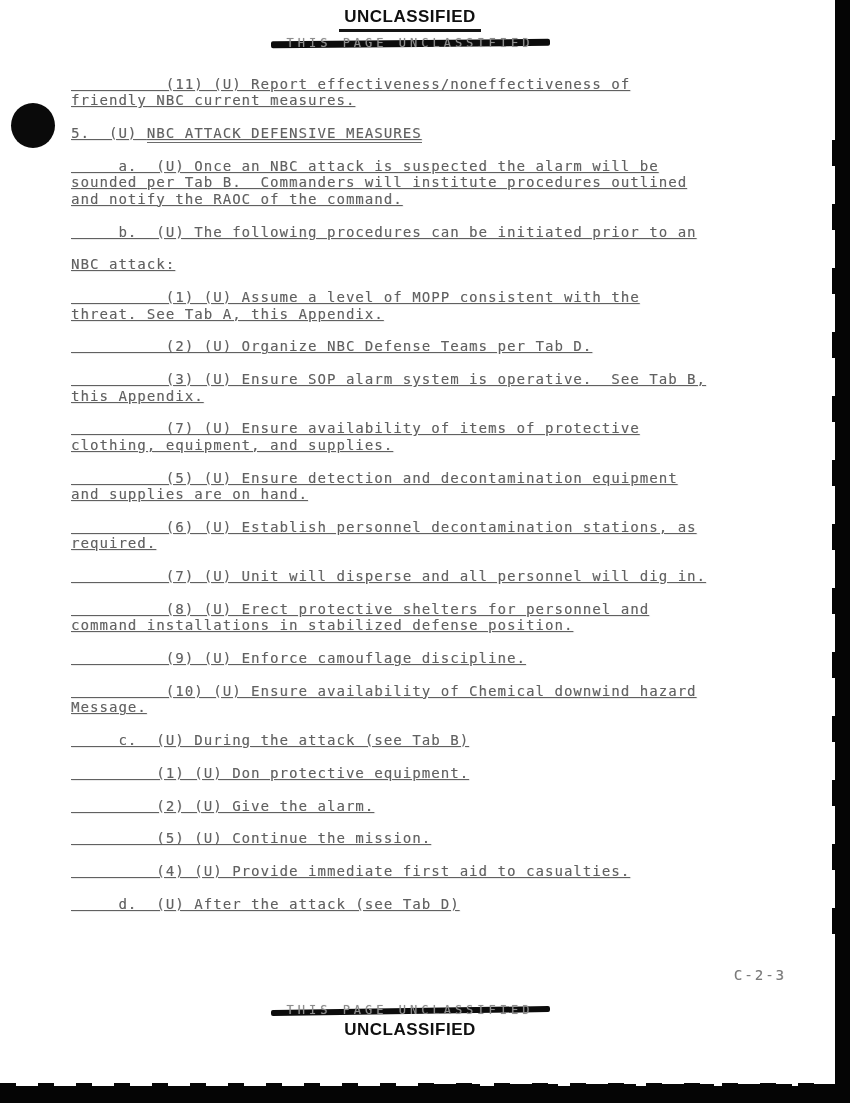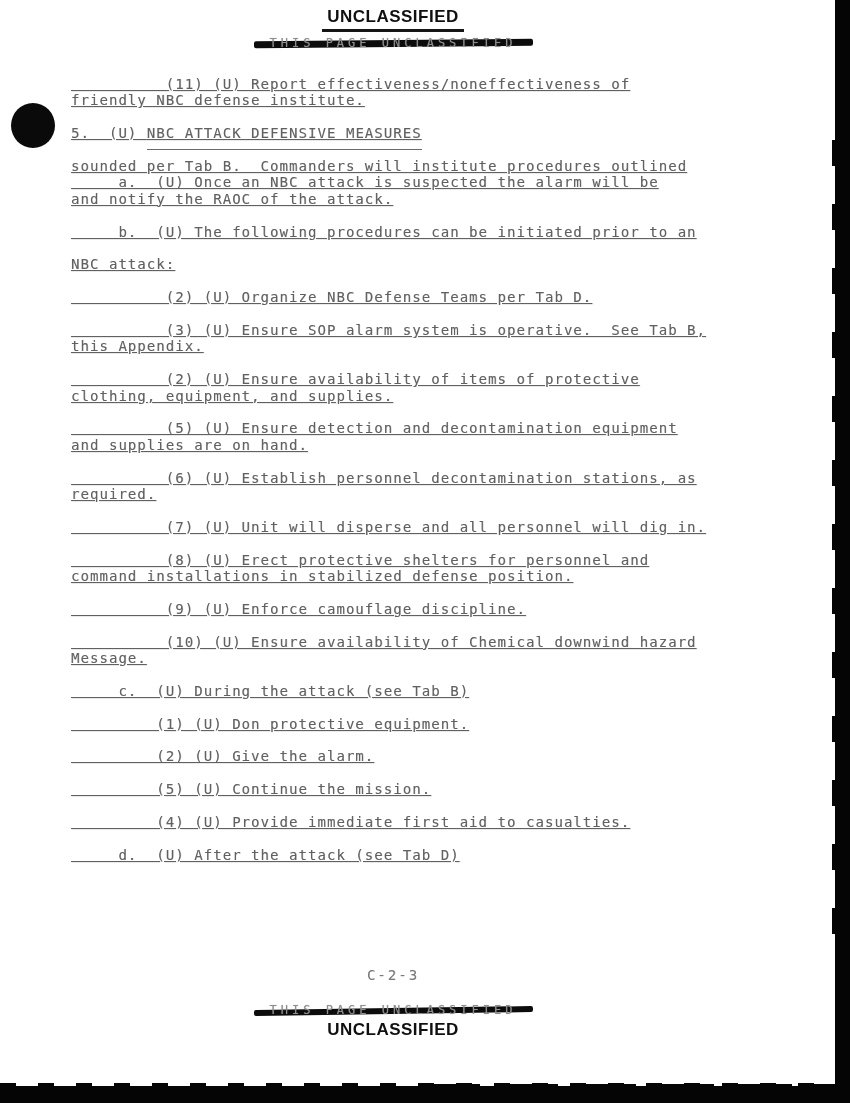--- a/index.html
+++ b/index.html
@@ -25,21 +25,21 @@
   }
   .bottom-scan-dashes{
     position:absolute;left:0;bottom:15px;width:850px;height:5px;
     background:repeating-linear-gradient(90deg,#050505 0 16px,transparent 16px 38px);
   }
   .bottom-scan-dashes2{
     position:absolute;left:420px;bottom:16px;width:430px;height:3px;
     background:repeating-linear-gradient(90deg,#050505 0 60px,transparent 60px 78px);
   }
   
-  .center-band{position:absolute;left:0;width:786px;text-align:center;}
+  .center-band{position:absolute;left:17px;width:786px;text-align:center;}
   .classification{
     display:inline-block;
     font-family:"Liberation Sans", sans-serif;font-weight:bold;
     font-size:17px;letter-spacing:0.5px;color:#101010;
   }
   .classification.underlined{border-bottom:3px solid #151515;padding:0 5px 2px 5px;}
   .struck{
     position:relative;display:inline-block;
     font-size:12px;letter-spacing:4px;color:#8d8d8d;
     text-shadow:0 0 1px rgba(140,140,140,.6);
@@ -54,66 +54,70 @@
   .doc-body{
     position:absolute;left:71px;top:76px;width:700px;
     font-size:14px;line-height:16.4px;letter-spacing:1.05px;
     color:#616161;
     text-shadow:0.4px 0.4px 0 rgba(97,97,97,0.35);
     text-decoration:underline;
   }
   .para{margin:0 0 16.4px 0;}
   .line{white-space:pre;}
   .heading-title{
-    border-bottom:1.5px solid #6b6b6b;padding-bottom:8px;text-align:center;
+    border-bottom:1.5px solid #6b6b6b;padding-bottom:1px;text-align:center;
   }
   .page-number{
-    position:absolute;left:0;width:786px;text-align:center;
+    position:absolute;left:0;width:786px;text-align:right;
     font-size:14px;letter-spacing:2px;color:#7a7a7a;
     text-shadow:0.4px 0.4px 0 rgba(122,122,122,.4);
   }
 </style>
 </head>
 <body>
 
 <div class="center-band" style="top:7px;">
   <span class="classification underlined">UNCLASSIFIED</span><br>
   <span class="struck" style="margin-top:1px;"><span class="strike-bar"></span><span class="txt">THIS PAGE UNCLASSIFIED</span></span>
 </div>
 
 <div class="hole-punch"></div>
 
 <div class="doc-body">
     <div class="para">
       <div class="line">          (11) (U) Report effectiveness/noneffectiveness of</div>
-      <div class="line">friendly NBC defense institute.</div>
+      <div class="line">friendly NBC current measures.</div>
     </div>
     <div class="para">
       <div class="line"><span>5.  (U) </span><span class="heading-title">NBC ATTACK DEFENSIVE MEASURES</span></div>
     </div>
     <div class="para">
+      <div class="line">     a.  (U) Once an NBC attack is suspected the alarm will be</div>
       <div class="line">sounded per Tab B.  Commanders will institute procedures outlined</div>
-      <div class="line">     a.  (U) Once an NBC attack is suspected the alarm will be</div>
-      <div class="line">and notify the RAOC of the attack.</div>
+      <div class="line">and notify the RAOC of the command.</div>
     </div>
     <div class="para">
       <div class="line">     b.  (U) The following procedures can be initiated prior to an</div>
     </div>
     <div class="para">
       <div class="line">NBC attack:</div>
+    </div>
+    <div class="para">
+      <div class="line">          (1) (U) Assume a level of MOPP consistent with the</div>
+      <div class="line">threat. See Tab A, this Appendix.</div>
     </div>
     <div class="para">
       <div class="line">          (2) (U) Organize NBC Defense Teams per Tab D.</div>
     </div>
     <div class="para">
       <div class="line">          (3) (U) Ensure SOP alarm system is operative.  See Tab B,</div>
       <div class="line">this Appendix.</div>
     </div>
     <div class="para">
-      <div class="line">          (2) (U) Ensure availability of items of protective</div>
+      <div class="line">          (7) (U) Ensure availability of items of protective</div>
       <div class="line">clothing, equipment, and supplies.</div>
     </div>
     <div class="para">
       <div class="line">          (5) (U) Ensure detection and decontamination equipment</div>
       <div class="line">and supplies are on hand.</div>
     </div>
     <div class="para">
       <div class="line">          (6) (U) Establish personnel decontamination stations, as</div>
       <div class="line">required.</div>
     </div>

